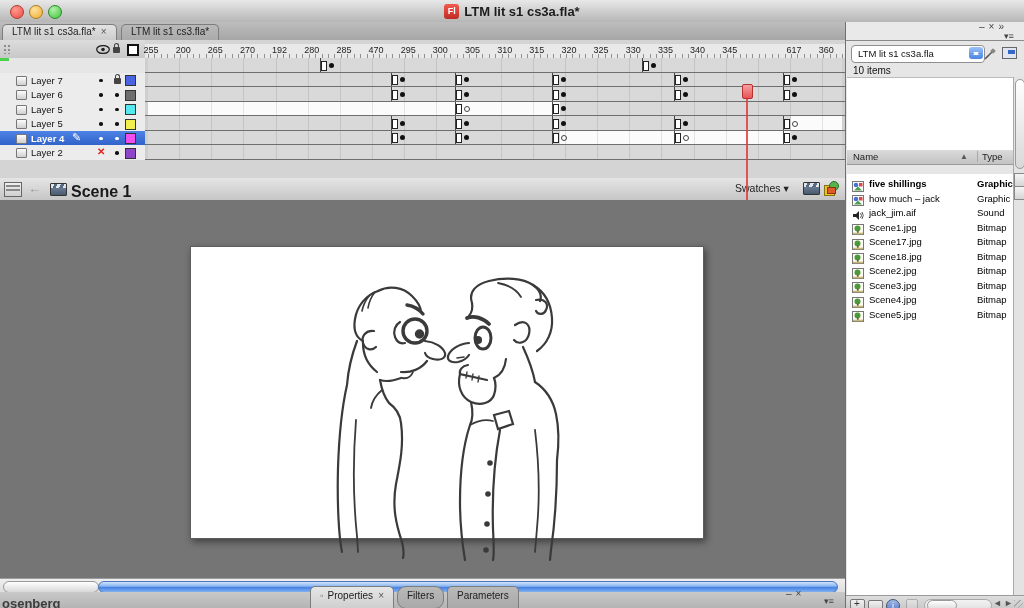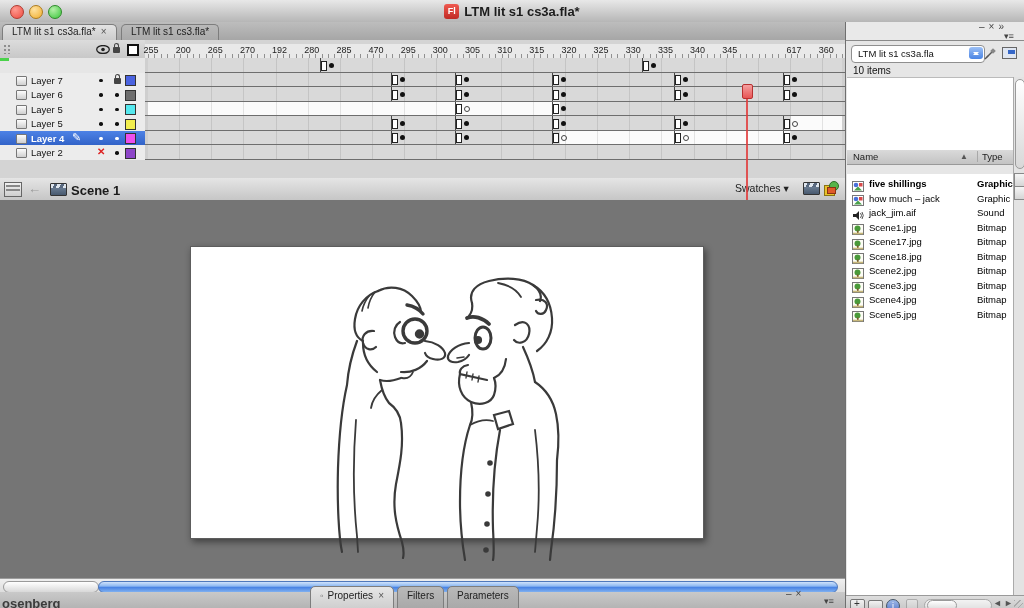--- a/index.html
+++ b/index.html
@@ -54,21 +54,21 @@
   #playhead-head{top:44px;width:9px;height:13px;background:linear-gradient(#f4a0a0,#e85555);border:1px solid #b83030;border-radius:2px;z-index:6;}
   
   #tl-toolbar{left:0;top:160px;width:845px;height:18px;background:linear-gradient(#dedede,#c2c2c2);border-top:1px solid #9a9a9a;border-bottom:1px solid #8f8f8f;}
   .tbtn{position:absolute;top:3px;width:13px;height:11px;border:1px solid #777;background:linear-gradient(#f2f2f2,#cfcfcf);border-radius:2px;}
   .status{position:absolute;top:3px;font-size:9.5px;color:#111;}
   .sb-track{position:absolute;background:linear-gradient(#f3f3f3,#ddd);border:1px solid #a8a8a8;border-radius:7px;}
   .sb-thumb{position:absolute;background:linear-gradient(#cfe2fb,#8fbaf3 40%,#4a84e4 55%,#7fb0f0);border:1px solid #4f78bb;border-radius:6px;}
   .sb-thumb.white{background:linear-gradient(#ffffff,#d8d8d8);border:1px solid #9a9a9a;}
   
   #editbar{left:0;top:178px;width:845px;height:22px;background:linear-gradient(#e5e5e5,#c6c6c6);border-bottom:1px solid #808080;}
-  #scene-label{left:71px;top:5px;font-size:13px;font-weight:bold;color:#1a1a1a;}
+  #scene-label{left:71px;top:5px;font-size:16px;font-weight:bold;color:#1a1a1a;}
   #workspace-btn{left:735px;top:4px;font-size:10.5px;color:#222;}
   .clapper{width:15px;height:11px;background:linear-gradient(#7c8fa6,#48596e);border:1px solid #333;border-radius:1px;}
   .clapper::before{content:"";position:absolute;left:0;top:0;width:100%;height:4px;background:repeating-linear-gradient(115deg,#dfe6ee 0 3px,#5a6a80 3px 6px);}
   #back-arrow{left:28px;top:3px;color:#9a9a9a;font-size:13px;}
   
   #pasteboard{left:0;top:200px;width:845px;height:378px;background:#757575;overflow:hidden;}
   #stage{left:190px;top:46px;width:512px;height:291px;background:#fff;box-shadow:2px 3px 7px rgba(0,0,0,0.45);border:1px solid #5d5d5d;}
   
   #hscroll-strip{left:0;top:578px;width:845px;height:14px;background:linear-gradient(#efefef,#dcdcdc);border-top:1px solid #9c9c9c;}
   #props-bar{left:0;top:592px;width:845px;height:16px;background:linear-gradient(#c9c9c9,#b4b4b4);}
@@ -404,21 +404,21 @@
 </div>
 
 <div class="abs" id="hscroll-strip">
   <div class="abs sb-thumb white" style="left:3px;top:1.5px;width:94px;height:10px;"></div>
   <div class="abs sb-thumb" style="left:98px;top:1.5px;width:738px;height:10px;"></div>
 </div>
 <div class="abs" id="props-bar">
   <span class="abs panel-glyphs" style="left:786px;top:-4px;"><span>–</span><span>×</span></span>
   <span class="abs" style="left:824px;top:4px;font-size:9px;color:#444;">▾≡</span>
 <div class="proptab active" style="left:310px;"><span style="margin-right:4px;color:#666;">◦</span><span>Properties</span><span style="margin-left:5px;color:#555;">×</span></div>
-    <div class="proptab" style="left:397px;"><span>Filters</span></div>
+    <div class="proptab" style="left:397px;border-radius:9px;"><span>Filters</span></div>
     <div class="proptab" style="left:447px;"><span>Parameters</span></div>
   </div>
 <span class="abs" style="left:2px;top:596px;font-size:13px;font-weight:bold;color:#3c3c3c;">osenberg</span>
 
 <div class="abs" id="right-panel">
   <span class="abs panel-glyphs" style="left:133px;top:-1px;"><span>–</span><span>×</span><span>»</span></span>
   <span class="abs" style="left:158px;top:9px;font-size:9px;color:#444;">▾≡</span>
   <div class="abs" id="lib-body">
     <div class="abs" id="lib-select">
       <span>LTM lit s1 cs3a.fla</span>

